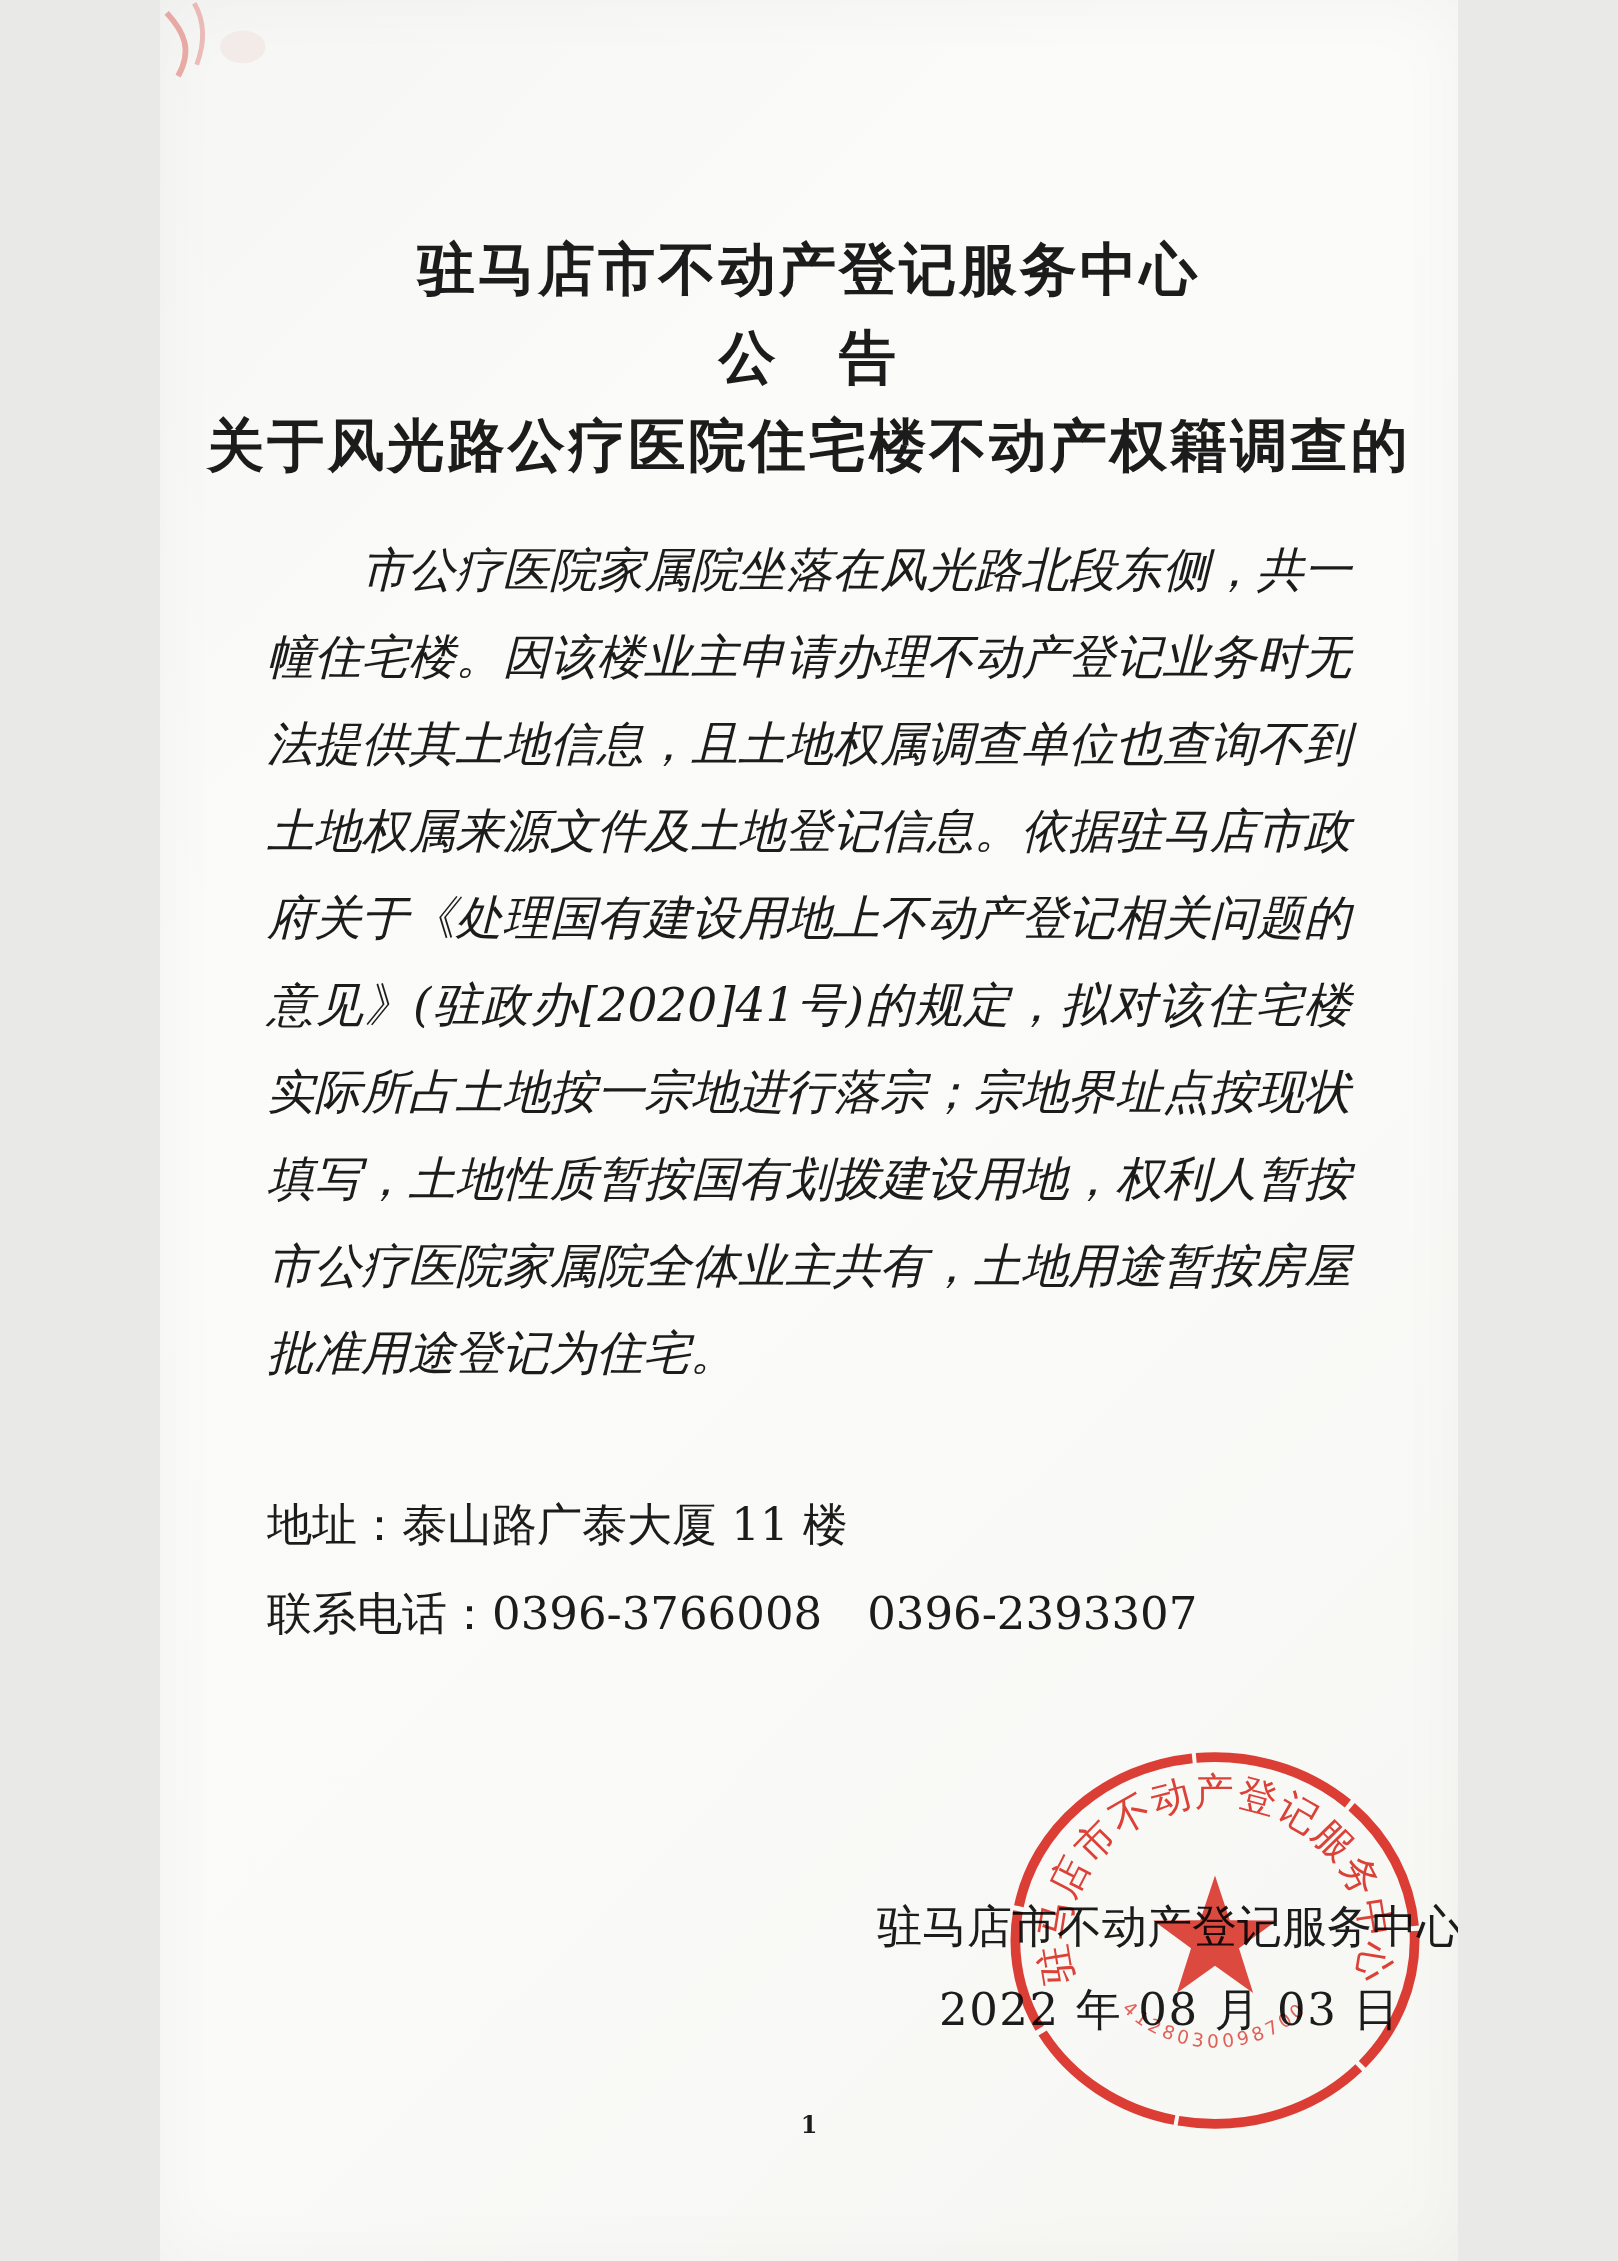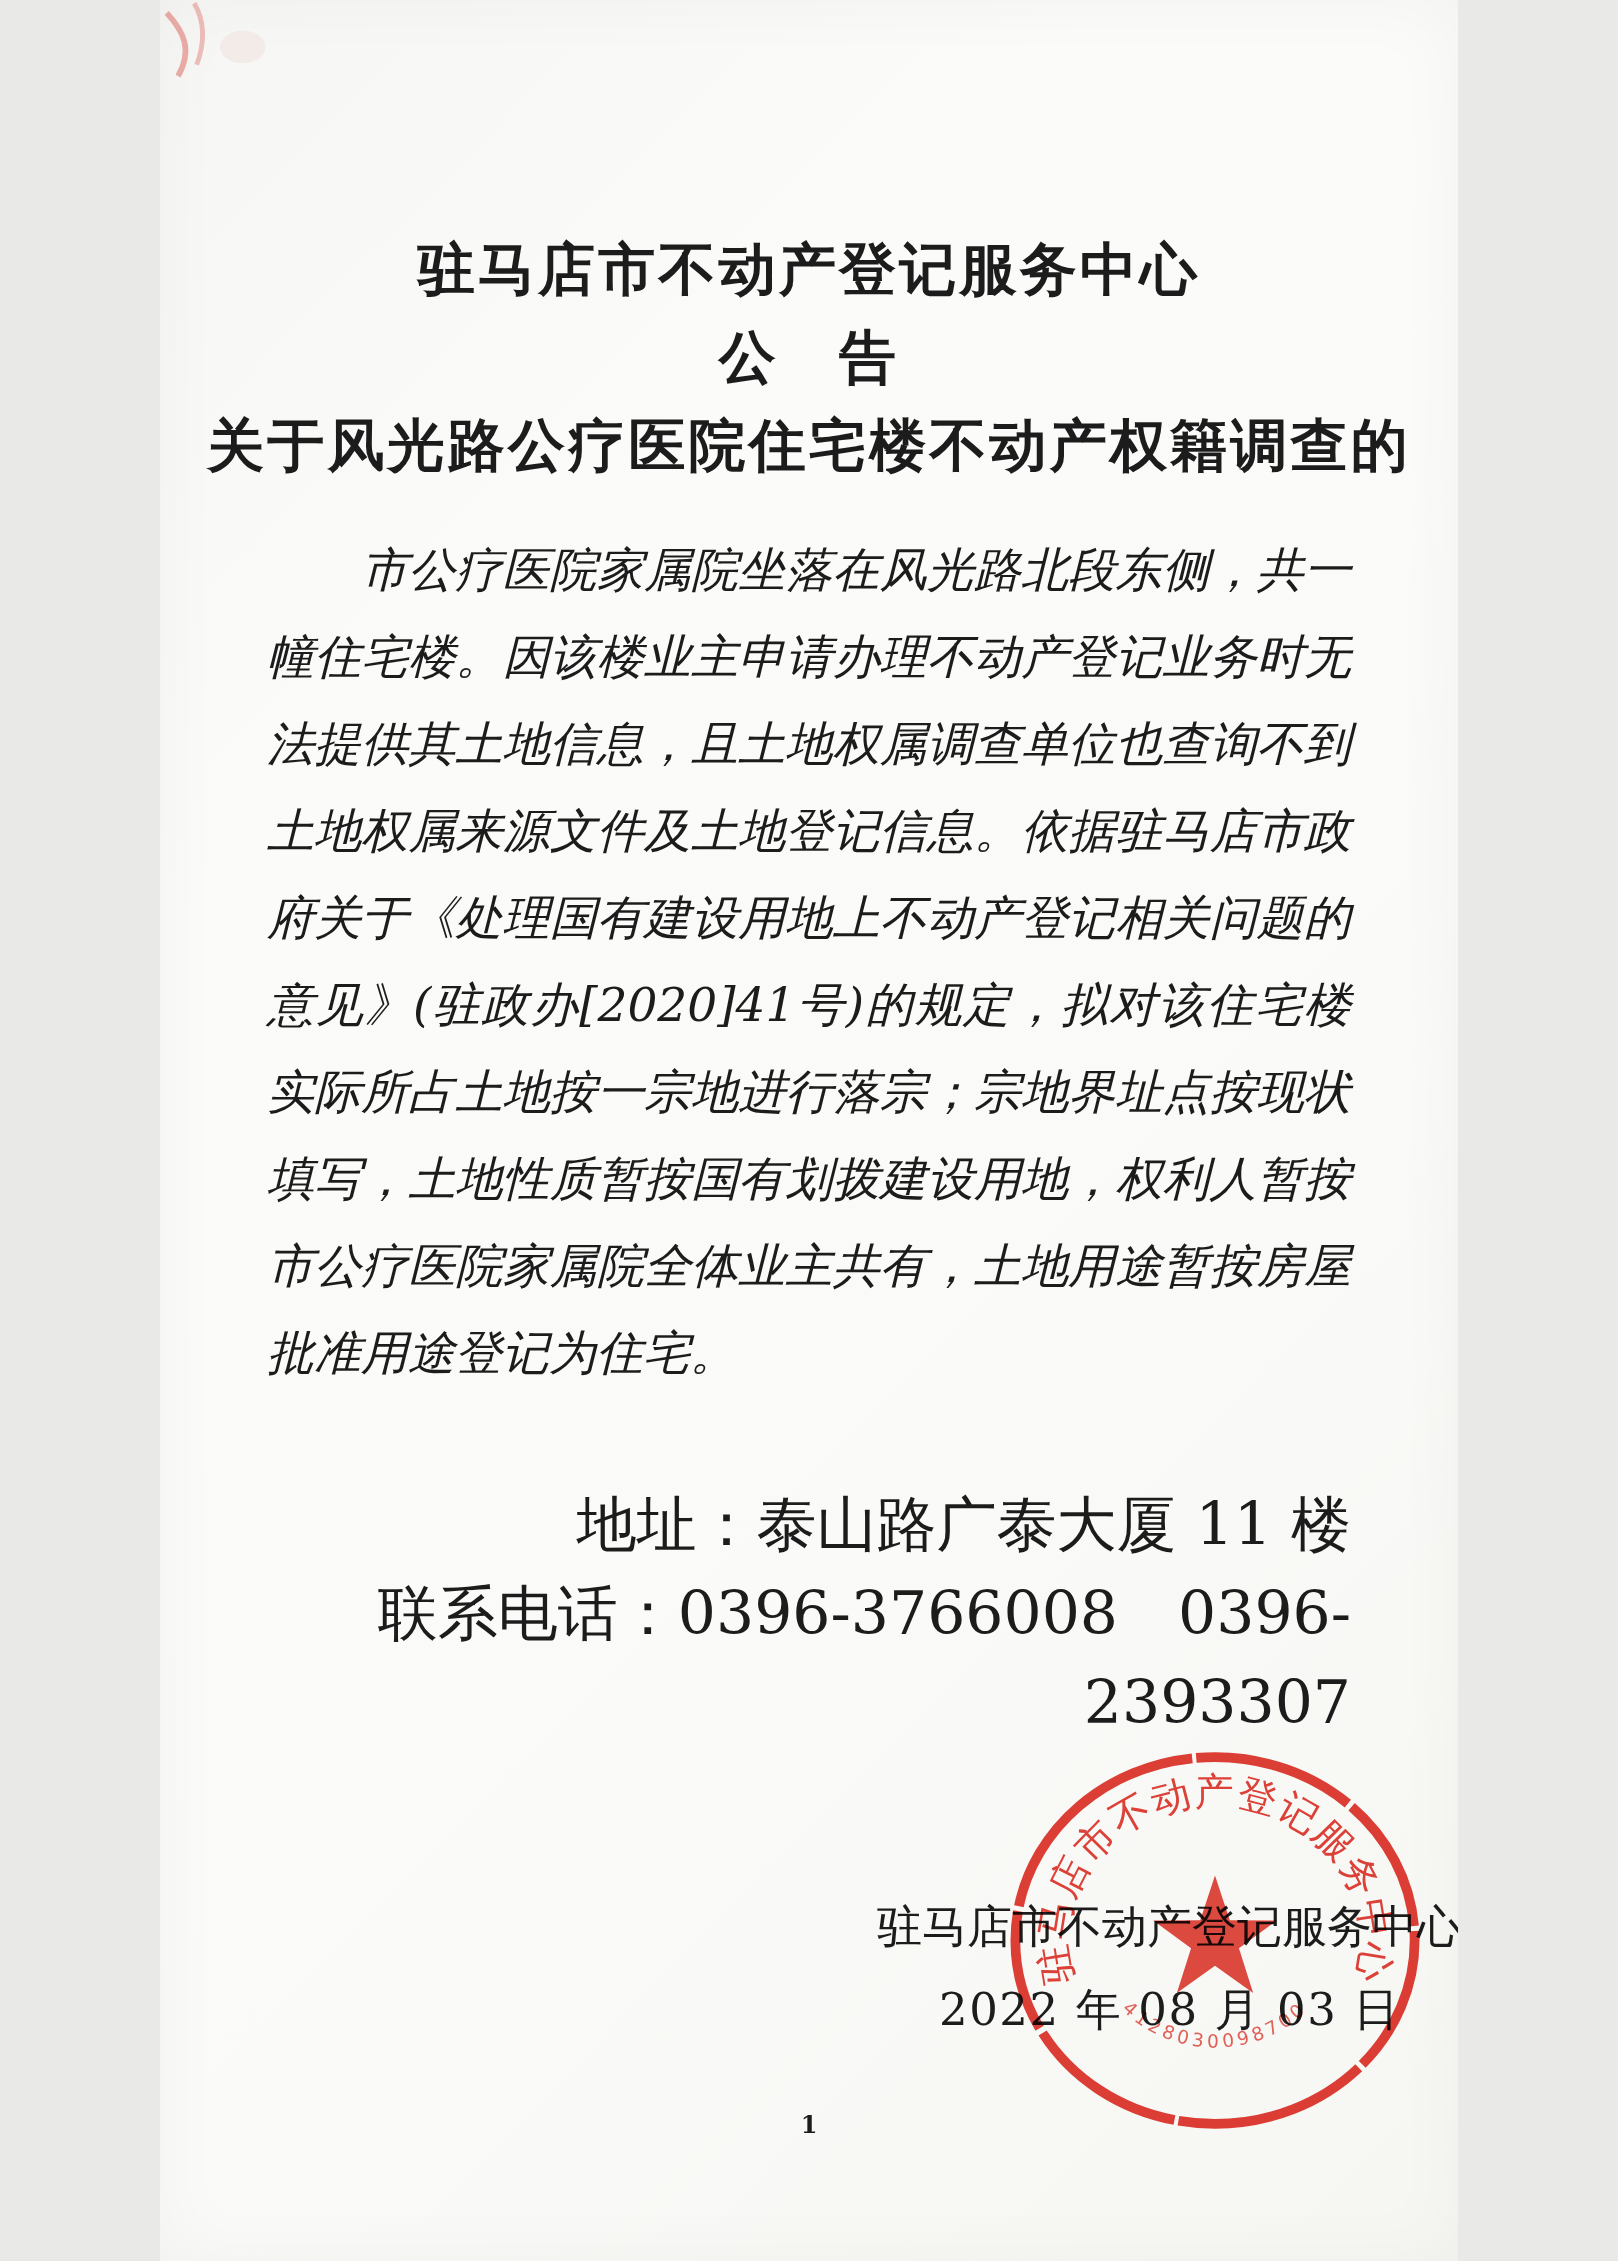--- a/index.html
+++ b/index.html
@@ -50,23 +50,22 @@
     text-align: justify;
     font-style: italic;
   }
   .body-block p {
     margin: 0;
     text-indent: 2em;
   }
   
   .contact-block {
     margin: 84px 107px 0 107px;
-    font-size: 60px;
+    font-size: 45px;
     line-height: 89px;
-    text-align: right;
   }
   
   .signature-block {
     position: absolute;
     left: 685px; top: 1890px;
     width: 649px;
     text-align: center;
     font-size: 45px;
   }
   .signature-org { line-height: 73px; }

